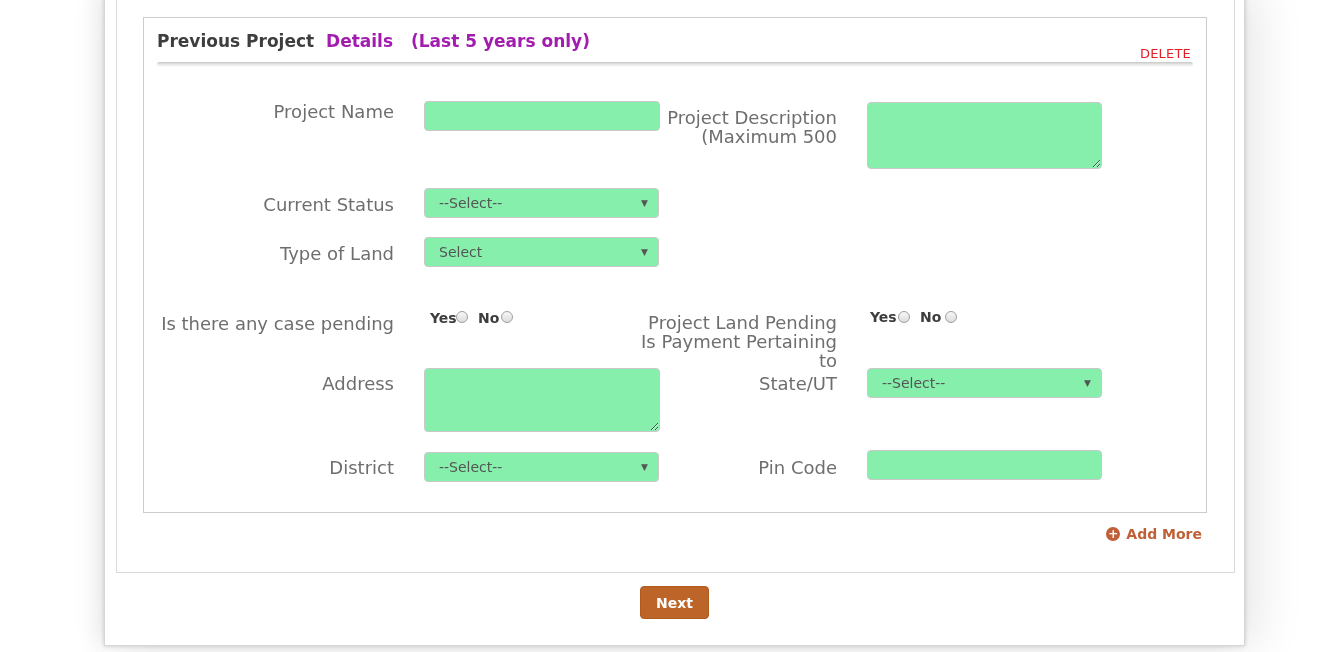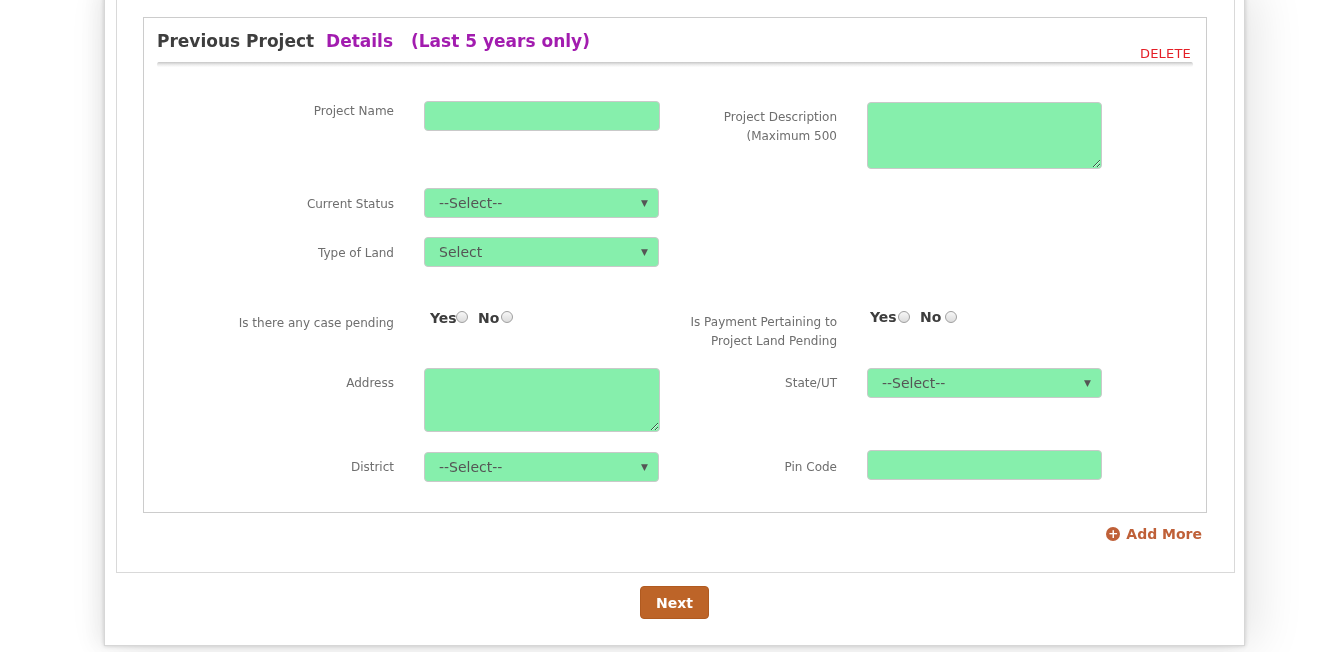--- a/index.html
+++ b/index.html
@@ -20,21 +20,21 @@
   .heading { position: absolute; left: 13px; top: 13px; font-size: 17px; font-weight: bold; color: #3e3e3e; }
   .heading .accent { color: #a21caf; }
   .heading .note { margin-left: 12px; font-weight: bold; color: #a21caf; }
   .divider { position: absolute; left: 13px; top: 44px; width: 1036px; height: 5px;
     background: linear-gradient(to bottom, #c6c6c6 0%, #ececec 55%, #fdfdfd 100%);
     border-radius: 2px / 3px; }
   .delete-link { position: absolute; right: 15px; top: 28px; font-size: 13px; color: #e41e26;
     cursor: pointer; letter-spacing: .2px; }
 
   
-  .lbl { position: absolute; font-size: 12px; color: #6e6e6e; text-align: right; line-height: 19px; }
+  .lbl { position: absolute; font-size: 18px; color: #6e6e6e; text-align: right; line-height: 19px; }
   .w200 { width: 200px; }
   .w250 { width: 250px; }
   .radio-word { position: absolute; font-size: 14px; font-weight: bold; color: #3d3d3d; }
 
   
   .txt, .ta, .sel { position: absolute; border: 1px solid #c9c9c9; border-radius: 4px;
     background: #86efac; font-family: inherit; font-size: 14px; color: #555; outline: none; }
   .txt { height: 30px; padding: 0 10px; }
   .ta { padding: 6px 8px; resize: both; }
   .selwrap { position: absolute; }
@@ -103,22 +103,22 @@
       <span class="caret">▼</span>
     </div>
 
     <div class="lbl w250" style="left:0px; top:296px;">Is there any case pending</div>
     <span class="radio-word" style="left:286px; top:292px;">Yes</span>
     <input class="radio" style="left: 312px; top: 293px;" type="radio" name="case-pending">
     <span class="radio-word" style="left:334px; top:292px;">No</span>
     <input class="radio" style="left: 357px; top: 293px;" type="radio" name="case-pending">
 
     <div class="lbl w200" style="left:493px; top:295px;">
+      <div>Project Land Pending</div>
       <div>Is Payment Pertaining to</div>
-      <div>Project Land Pending</div>
     </div>
     <span class="radio-word" style="left:726px; top:291px;">Yes</span>
     <input class="radio" style="left: 754px; top: 293px;" type="radio" name="payment-pending">
     <span class="radio-word" style="left:776px; top:291px;">No</span>
     <input class="radio" style="left: 801px; top: 293px;" type="radio" name="payment-pending">
 
     <div class="lbl w200" style="left:50px; top:356px;">Address</div>
     <textarea class="ta" style="left: 280px; top: 350px; width: 236px; height: 64px;"></textarea>
 
     <div class="lbl w200" style="left:493px; top:356px;">State/UT</div>

